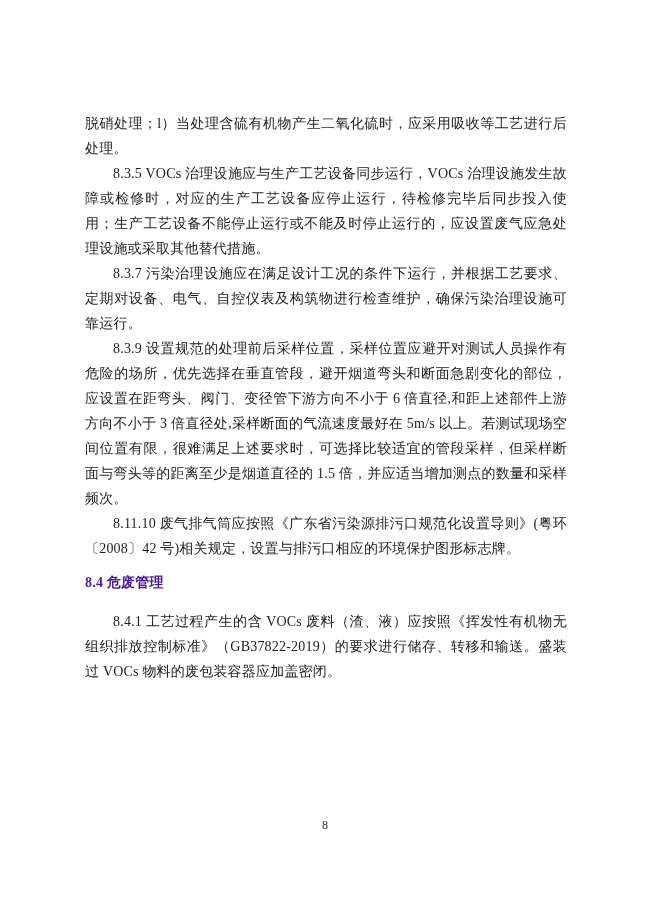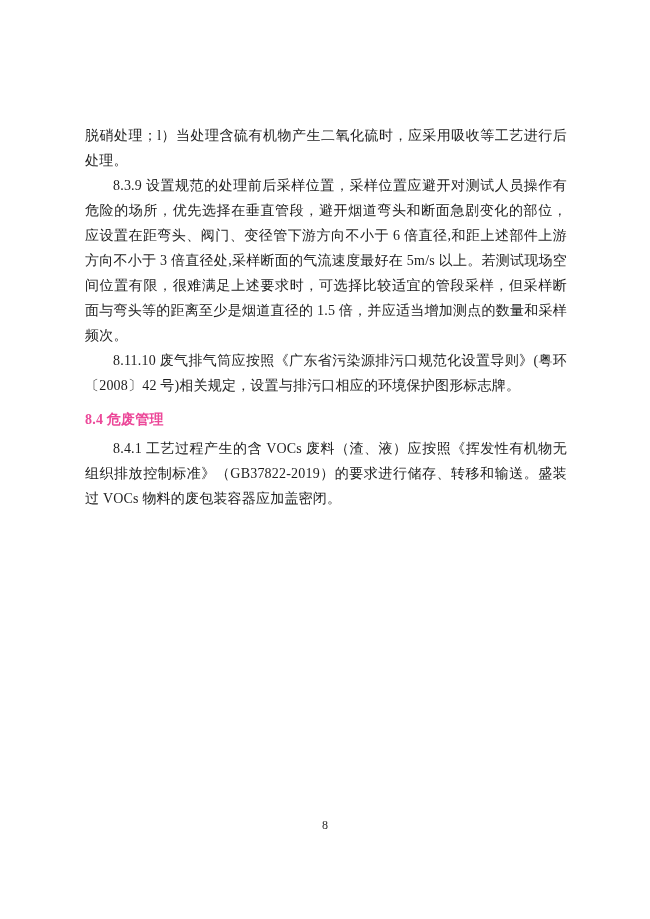--- a/index.html
+++ b/index.html
@@ -29,46 +29,47 @@
     text-align: justify;
     text-justify: inter-ideograph;
     word-break: break-all;
     letter-spacing: 0.2px;
   }
   .indent {
     text-indent: 2em;
   }
   .no-indent {
     text-indent: 0;
-    margin-top: 12px;
   }
   .section-heading {
-    margin: 9px 0 4px 0;
+    margin: 9px 0 14px 0;
     font-size: 14px;
     line-height: 25px;
     font-weight: bold;
     text-indent: 0;
-    color: #ec4899;
+    color: #4c1d95;
   }
   .page-number {
     position: absolute;
     top: 818px;
     left: 0;
     width: 100%;
     text-align: center;
     font-size: 12px;
     color: #2a2a2a;
   }
 </style>
 </head>
 <body>
 
 <div class="page">
   <div class="content">
     <p class="block no-indent">脱硝处理；l）当处理含硫有机物产生二氧化硫时，应采用吸收等工艺进行后处理。</p>
+    <p class="block indent">8.3.5 VOCs 治理设施应与生产工艺设备同步运行，VOCs 治理设施发生故障或检修时，对应的生产工艺设备应停止运行，待检修完毕后同步投入使用；生产工艺设备不能停止运行或不能及时停止运行的，应设置废气应急处理设施或采取其他替代措施。</p>
+    <p class="block indent">8.3.7 污染治理设施应在满足设计工况的条件下运行，并根据工艺要求、定期对设备、电气、自控仪表及构筑物进行检查维护，确保污染治理设施可靠运行。</p>
     <p class="block indent">8.3.9 设置规范的处理前后采样位置，采样位置应避开对测试人员操作有危险的场所，优先选择在垂直管段，避开烟道弯头和断面急剧变化的部位，应设置在距弯头、阀门、变径管下游方向不小于 6 倍直径,和距上述部件上游方向不小于 3 倍直径处,采样断面的气流速度最好在 5m/s 以上。若测试现场空间位置有限，很难满足上述要求时，可选择比较适宜的管段采样，但采样断面与弯头等的距离至少是烟道直径的 1.5 倍，并应适当增加测点的数量和采样频次。</p>
     <p class="block indent">8.11.10 废气排气筒应按照《广东省污染源排污口规范化设置导则》(粤环〔2008〕42 号)相关规定，设置与排污口相应的环境保护图形标志牌。</p>
     <p class="block section-heading">8.4 危废管理</p>
     <p class="block indent">8.4.1 工艺过程产生的含 VOCs 废料（渣、液）应按照《挥发性有机物无组织排放控制标准》（GB37822-2019）的要求进行储存、转移和输送。盛装过 VOCs 物料的废包装容器应加盖密闭。</p>
 
   </div>
   <div class="page-number">8</div>
 </div>
 
 </body></html>

